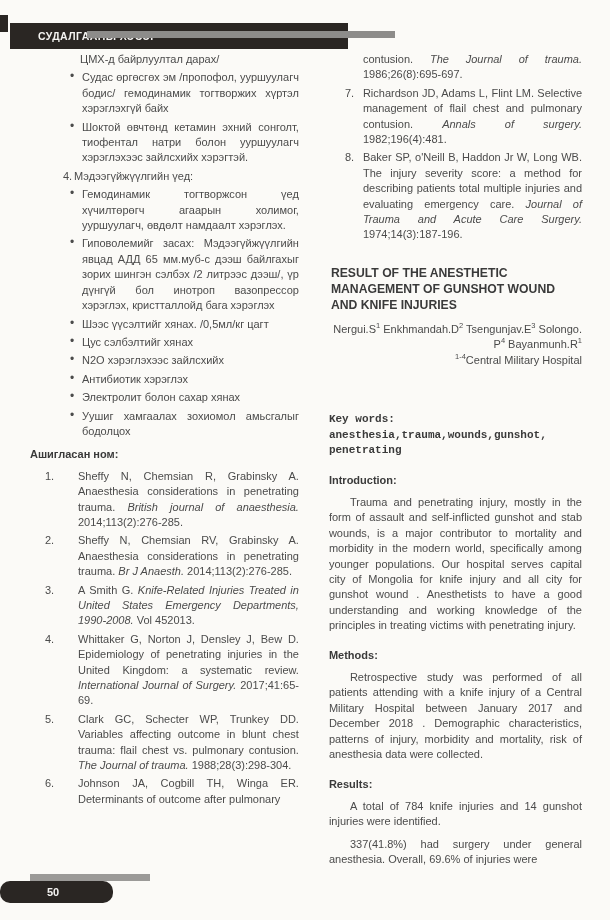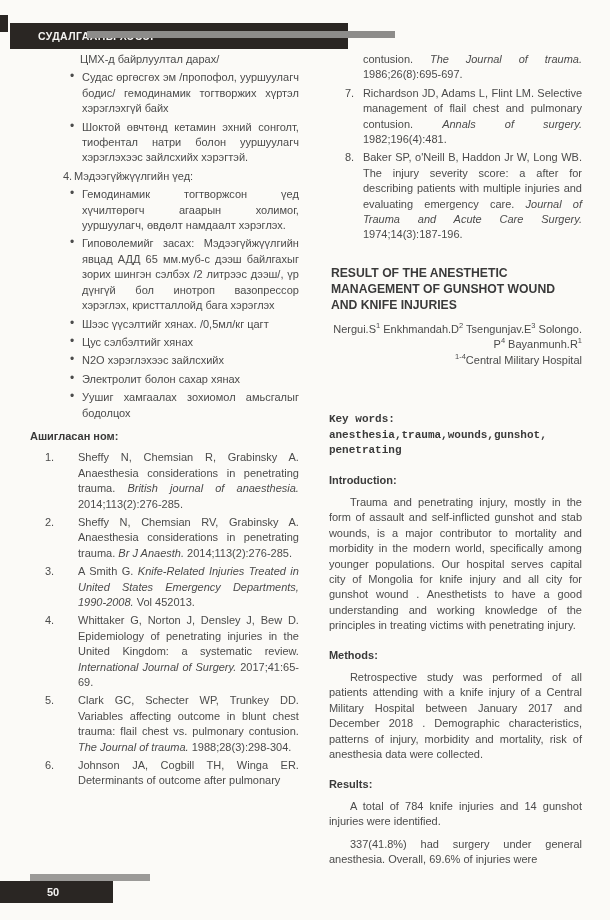--- a/index.html
+++ b/index.html
@@ -17,21 +17,21 @@
     position:absolute;left:10px;top:23px;width:338px;height:26px;background:#2a2623;
     color:#f4f3f1;font-weight:bold;font-size:10.5px;letter-spacing:.4px;
     display:flex;align-items:center;padding-left:28px;box-sizing:border-box;
   }
   .header-underbar{position:absolute;left:87px;top:31px;width:308px;height:7px;background:#8d8c8a;}
   
   .footer-gray{position:absolute;left:30px;top:874px;width:120px;height:7px;background:#9b9a98;}
   .footer-bar{
     position:absolute;left:0;top:881px;width:113px;height:22px;background:#2a2623;
     color:#f4f3f1;font-weight:bold;font-size:11px;
-    display:flex;align-items:center;padding-left:47px;box-sizing:border-box;
+    display:flex;align-items:center;padding-left:47px;box-sizing:border-box;border-radius:10px;
   }
   
   .columns{position:absolute;left:30px;top:52px;width:552px;display:flex;gap:30px;
     font-size:11px;line-height:15.4px;}
   .col-left{width:272px;}
   .col-right{width:256px;}
   
   .cont-line{padding-left:50px;margin-bottom:3px;}
   ul.bullets{list-style:none;margin:0 0 2px 0;padding:0;}
   ul.bullets li{position:relative;padding-left:52px;margin-bottom:3px;text-align:justify;}
@@ -79,20 +79,21 @@
         <span class="num4">4.</span>
         <span>Мэдээгүйжүүлгийн үед:</span>
       </div>
 
       <ul class="bullets">
         <li>Гемодинамик тогтворжсон үед хүчилтөрөгч агаарын холимог, ууршуулагч, өвдөлт намдаалт хэрэглэх.</li>
         <li>Гиповолемийг засах: Мэдээгүйжүүлгийн явцад АДД 65 мм.муб-с дээш байлгахыг зорих шингэн сэлбэх /2 литрээс дээш/, үр дүнгүй бол инотроп вазопрессор хэрэглэх, кристталлойд бага хэрэглэх</li>
         <li>Шээс үүсэлтийг хянах. /0,5мл/кг цагт</li>
         <li>Цус сэлбэлтийг хянах</li>
         <li>N2O хэрэглэхээс зайлсхийх</li>
+        <li>Антибиотик хэрэглэх</li>
         <li>Электролит болон сахар хянах</li>
         <li>Уушиг хамгаалах зохиомол амьсгалыг бодолцох</li>
       </ul>
 
       <div class="refs-heading">Ашигласан ном:</div>
 
       <ol class="refs refs-left">
         <li>
           <span class="ref-num">1.</span><span>Sheffy N, Chemsian R, Grabinsky A. Anaesthesia considerations in penetrating trauma. </span><i>British journal of anaesthesia.</i><span> 2014;113(2):276-285.</span>
         </li>
@@ -116,21 +117,21 @@
 
     <div class="col-right">
       <ol class="refs refs-right">
         <li>
           <span>contusion. </span><i>The Journal of trauma.</i><span> 1986;26(8):695-697.</span>
         </li>
         <li>
           <span class="ref-num">7.</span><span>Richardson JD, Adams L, Flint LM. Selective management of flail chest and pulmonary contusion. </span><i>Annals of surgery.</i><span> 1982;196(4):481.</span>
         </li>
         <li>
-          <span class="ref-num">8.</span><span>Baker SP, o'Neill B, Haddon Jr W, Long WB. The injury severity score: a after for describing patients with multiple injuries and evaluating emergency care. </span><i>Journal of Trauma and Acute Care Surgery.</i><span> 1974;14(3):187-196.</span>
+          <span class="ref-num">8.</span><span>Baker SP, o'Neill B, Haddon Jr W, Long WB. The injury severity score: a method for describing patients total multiple injuries and evaluating emergency care. </span><i>Journal of Trauma and Acute Care Surgery.</i><span> 1974;14(3):187-196.</span>
         </li>
       </ol>
 
       <div>
         <div class="title">RESULT OF THE ANESTHETIC MANAGEMENT OF GUNSHOT WOUND AND KNIFE INJURIES</div>
 
         <div class="authors">
           <span>Nergui.S</span><sup>1</sup><span> Enkhmandah.D</span><sup>2</sup><span> Tsengunjav.E</span><sup>3</sup><span> Solongo.</span>
         </div>
         <div class="authors">

